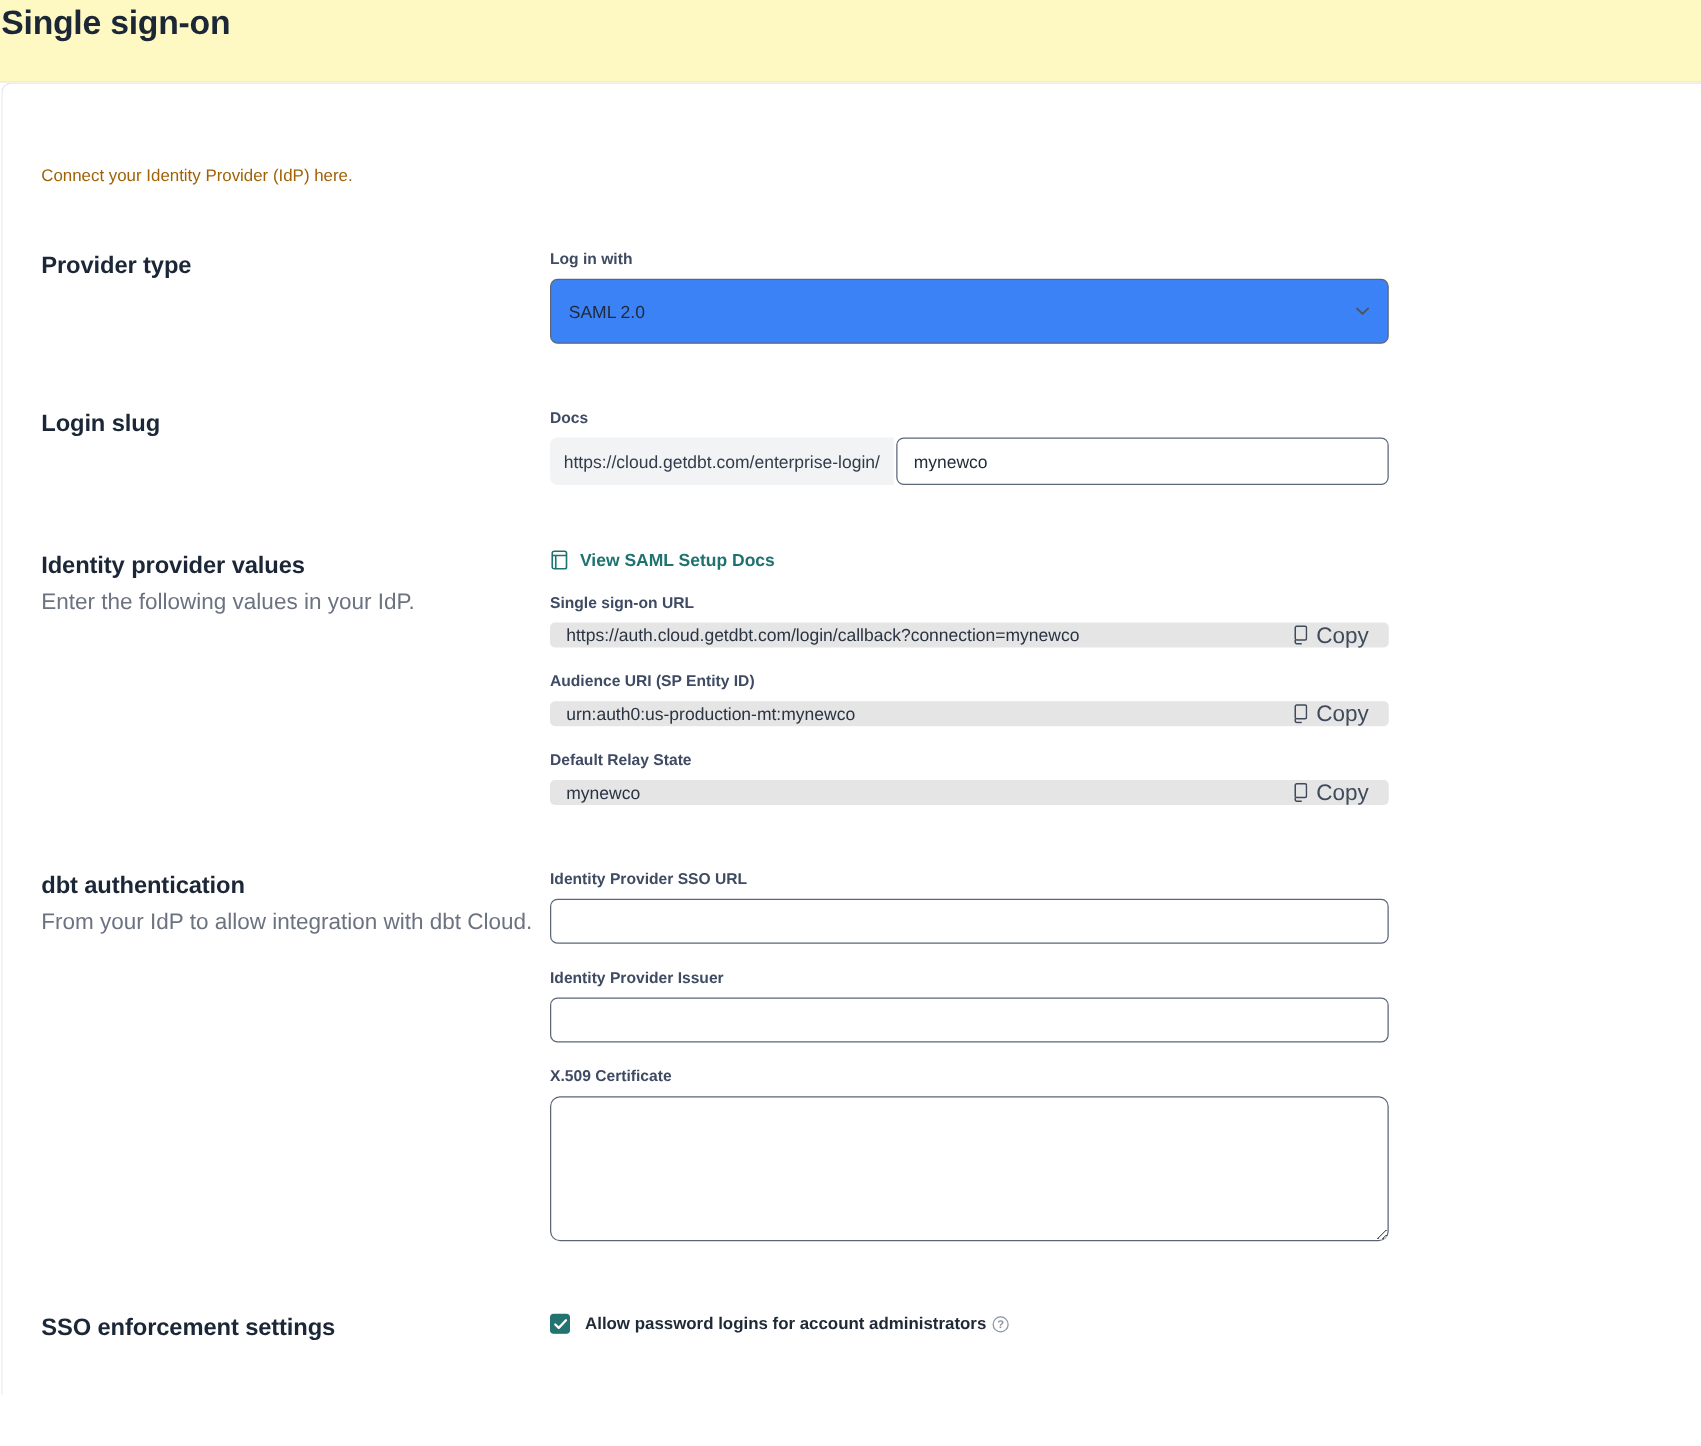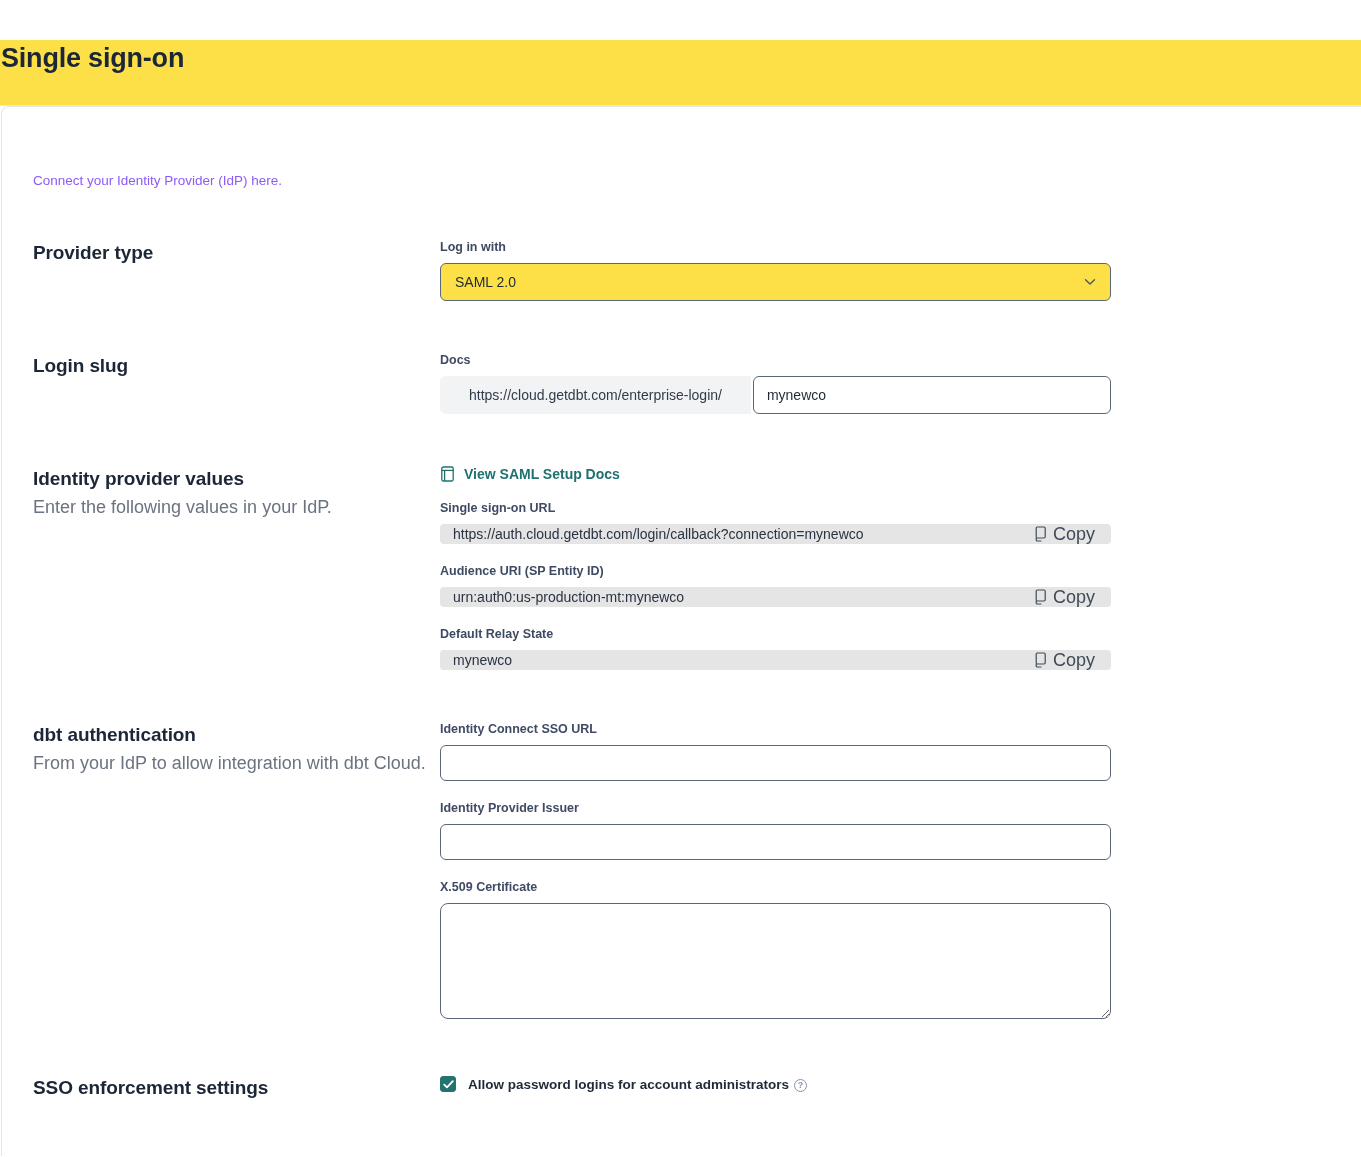--- a/index.html
+++ b/index.html
@@ -1,24 +1,23 @@
 <!DOCTYPE html>
 <html><head>
 <meta charset="utf-8">
 <style>
   * { margin: 0; padding: 0; box-sizing: border-box; }
   html, body { width: 1361px; background: #ffffff; font-family: "Liberation Sans", sans-serif; color: #1f2937; }
 
   
   .page-header {
     height: 66px;
-    background: #fde047;
+    background: #fef9c3;
     border-bottom: 1px solid #e5e7eb;
     padding: 3px 0 16px 1px;
-    margin-top: 40px;
   }
   .page-title {
     font-size: 27px;
     font-weight: 700;
     color: #1b2637;
     letter-spacing: -0.2px;
   }
 
   
   .card {
@@ -26,21 +25,21 @@
     margin-left: 1px;
     border-top: 1px solid #e3e6ea;
     border-left: 1px solid #e3e6ea;
     border-top-left-radius: 8px;
     padding: 66px 0 40px 31px;
     min-height: 1050px;
   }
 
   .intro-text {
     font-size: 13.5px;
-    color: #8b5cf6;
+    color: #a16207;
     margin-bottom: 52px;
   }
 
   
   .row {
     display: flex;
     margin-bottom: 52px;
   }
   .row-left { width: 407px; flex: 0 0 407px; padding-top: 2px; }
   .row-right { width: 671px; flex: 0 0 671px; }
@@ -62,41 +61,41 @@
     font-size: 12.5px;
     font-weight: 700;
     color: #3f4a63;
     margin-bottom: 9px;
   }
   .field-group { margin-bottom: 20px; }
   .field-group:last-child { margin-bottom: 0; }
 
   
   .select-box {
-    height: 38px;
+    height: 52px;
     border: 1px solid #5b6779;
     border-radius: 6px;
-    background: #fde047;
+    background: #3b82f6;
     display: flex;
     align-items: center;
     justify-content: space-between;
     padding: 0 14px;
     cursor: pointer;
   }
   .select-box .value { font-size: 14px; color: #1f2937; }
   .chevron-icon { display: flex; align-items: center; }
 
   
   .slug-wrap { display: flex; align-items: stretch; height: 38px; }
   .slug-prefix {
     background: #f1f3f5;
     border-radius: 6px 0 0 6px;
     display: flex;
     align-items: center;
-    padding: 0 29px;
+    padding: 0 11px;
     font-size: 14px;
     color: #323b4a;
     white-space: nowrap;
   }
   .slug-input {
     flex: 1;
     margin-left: 2px;
     border: 1px solid #5b6779;
     border-radius: 6px;
     font-size: 14px;
@@ -324,21 +323,21 @@
     </div>
   </section>
 
   <section class="row">
     <div class="row-left">
       <h2 class="section-heading">dbt authentication</h2>
       <p class="section-subtitle">From your IdP to allow integration with dbt Cloud.</p>
     </div>
     <div class="row-right">
       <div class="field-group">
-        <label class="field-label">Identity Connect SSO URL</label>
+        <label class="field-label">Identity Provider SSO URL</label>
         <input class="text-input" type="text" value="" style="">
       </div>
       <div class="field-group">
         <label class="field-label">Identity Provider Issuer</label>
         <input class="text-input" type="text" value="" style="">
       </div>
       <div class="field-group">
         <label class="field-label">X.509 Certificate</label>
         <textarea class="cert-textarea" style=""></textarea>
       </div>

